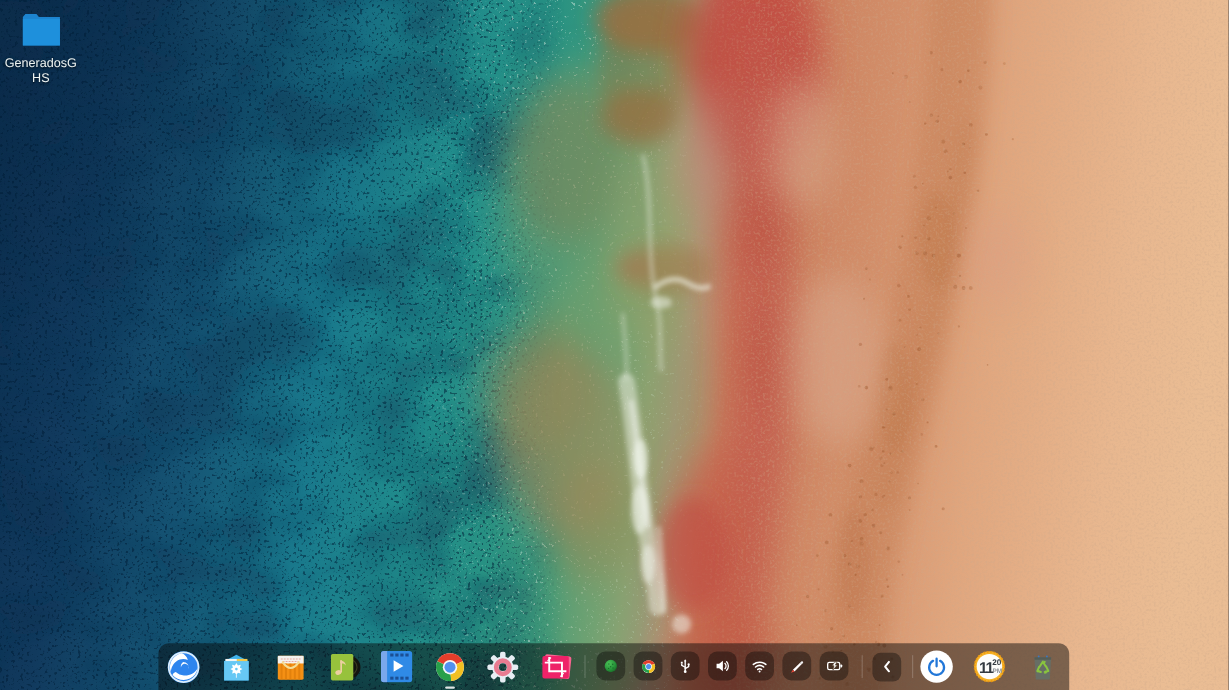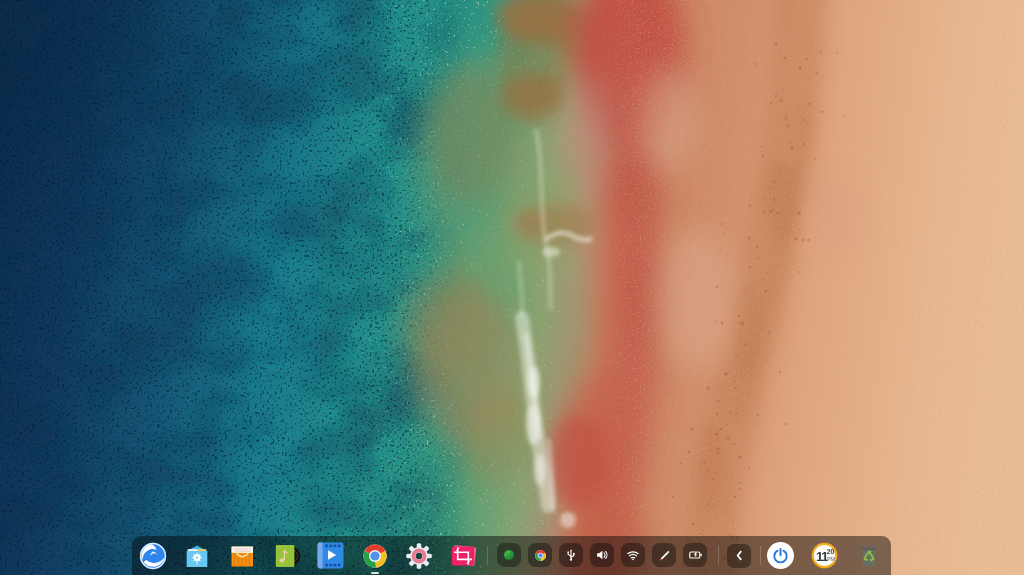--- a/index.html
+++ b/index.html
@@ -310,20 +310,27 @@
         <circle cx="732" cy="537" r="1.5" opacity="0.42"></circle>
         <circle cx="745" cy="345" r="1.4" opacity="0.42"></circle>
         <circle cx="737" cy="356" r="0.8" opacity="0.34"></circle>
         <circle cx="736" cy="356" r="1.0" opacity="0.48"></circle>
         <circle cx="774" cy="199" r="1.5" opacity="0.42"></circle>
       </g>
 
 <rect width="1024" height="575" filter="url(#grain)" mask="url(#grainmask)" opacity="0.3"></rect>
 </svg>
 
+<div id="deskicon">
+<svg width="35" height="31" viewBox="0 0 34 30" style="display:block;margin:0 auto;">
+<path d="M2,4 L2,27 L32,27 L32,4 L15,4 L13,1.5 L4,1.5 Z" fill="#1d84cf"></path>
+<rect x="2" y="5.5" width="30" height="21.5" fill="#1e90dc"></rect>
+</svg>
+<div style="margin-top:5.5px;">GeneradosG<br>HS</div>
+</div>
 
 <div id="dock"></div>
 <div id="icons">
 <div class="di" style="left:138.5px;"><svg width="28" height="28" viewBox="0 0 28 28">
 <circle cx="14" cy="14" r="13.2" fill="#2e85ee"></circle>
 <circle cx="14" cy="14" r="12.4" fill="none" stroke="#ddeefb" stroke-width="1.5"></circle>
 <path d="M12.5,2.3 C7.8,3.1 4,6.7 2.9,11.4 C2.4,13.7 2.6,16 3.4,18 C3.7,13.2 6.5,9.2 10.8,7.6 C13.1,6.8 15.5,7 17.5,8 C17,5.4 15,3.2 12.5,2.3 Z" fill="#fff"></path>
 <path d="M4.8,20.4 C8.3,24.5 14.3,25.9 19.3,23.5 C22.7,21.8 25,18.6 25.6,15 C23.3,18.9 19,21.2 14.3,20.9 C11.7,20.7 9.3,19.7 7.5,18 C6.2,18.4 5.2,19.3 4.8,20.4 Z" fill="#fff"></path>
 <path d="M13.6,9.6 a4.6,4.6 0 0 1 4.5,5.8 a3.2,3.2 0 0 0 -5.1,-3.4 a3.4,3.4 0 0 0 -1.2,2.3 a4.6,4.6 0 0 1 1.8,-4.7 Z" fill="#fff" opacity="0.95"></path>
 </svg></div>

